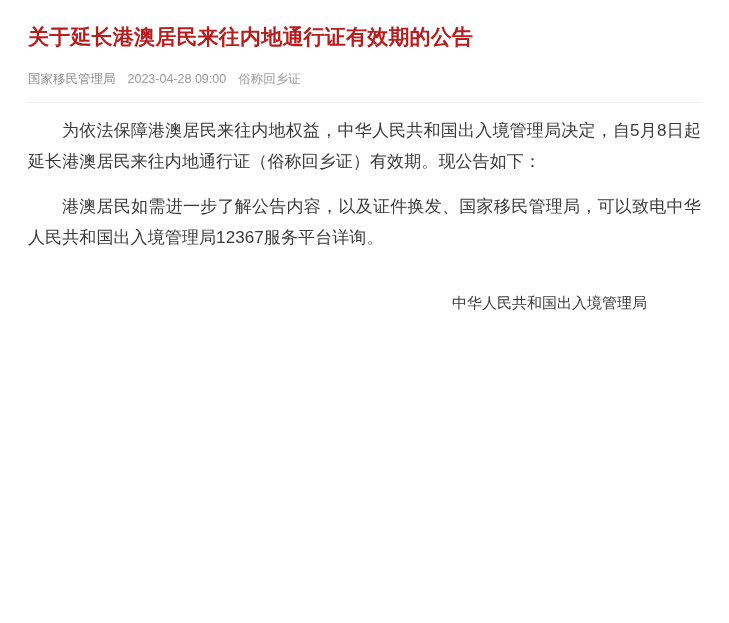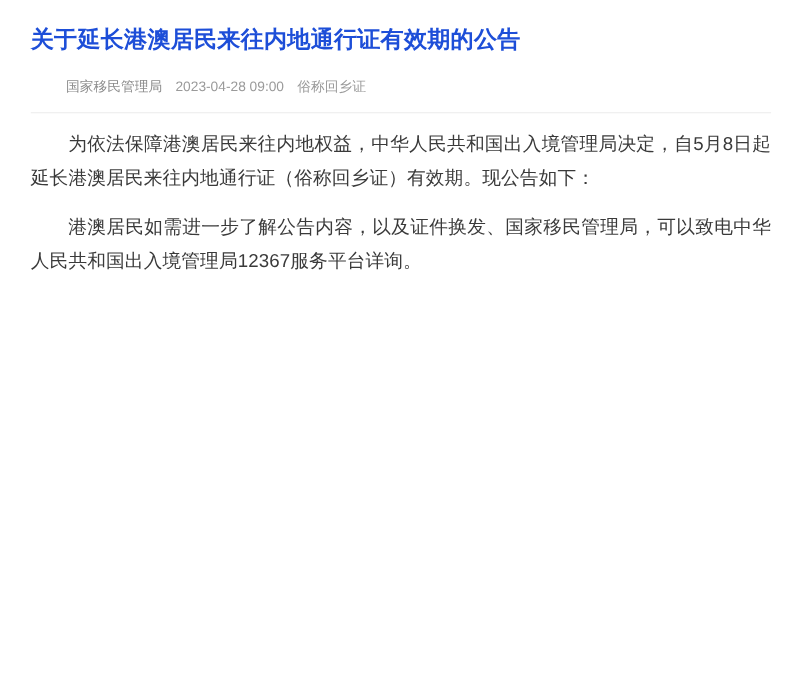--- a/index.html
+++ b/index.html
@@ -17,34 +17,33 @@
   }
   .article {
     box-sizing: border-box;
     width: 729px;
     padding: 22px 28px 0 28px;
   }
   .headline {
     font-size: 21px;
     line-height: 30px;
     font-weight: bold;
-    color: #1d4ed8;
+    color: #b91c1c;
     letter-spacing: 0.2px;
     margin: 0 0 18px 0;
   }
   .meta {
     font-size: 12.5px;
     line-height: 18px;
     color: #9a9a9a;
     margin: 0 0 14px 0;
     white-space: nowrap;
   }
   .meta .source {
     color: #8c8c8c;
-    margin-left: 32px;
   }
   .meta .sep {
     display: inline-block;
     width: 12px;
   }
   .divider {
     height: 1px;
     background: #ededed;
     margin: 0 0 6px 0;
     width: 673px;
@@ -83,16 +82,17 @@
     <span class="source">国家移民管理局</span><span class="sep"></span><span>2023-04-28 09:00</span><span class="sep"></span><span>俗称回乡证</span>
   </div>
 
   <div class="divider"></div>
 
   <div class="body">
     <p class="para">为依法保障港澳居民来往内地权益，中华人民共和国出入境管理局决定，自5月8日起延长港澳居民来往内地通行证（俗称回乡证）有效期。现公告如下：</p>
     <p class="para">港澳居民如需进一步了解公告内容，以及证件换发、国家移民管理局，可以致电中华人民共和国出入境管理局12367服务平台详询。</p>
 
     <div class="sign">
+      <div>中华人民共和国出入境管理局</div>
     </div>
   </div>
 
 </div>
 
 </body></html>

